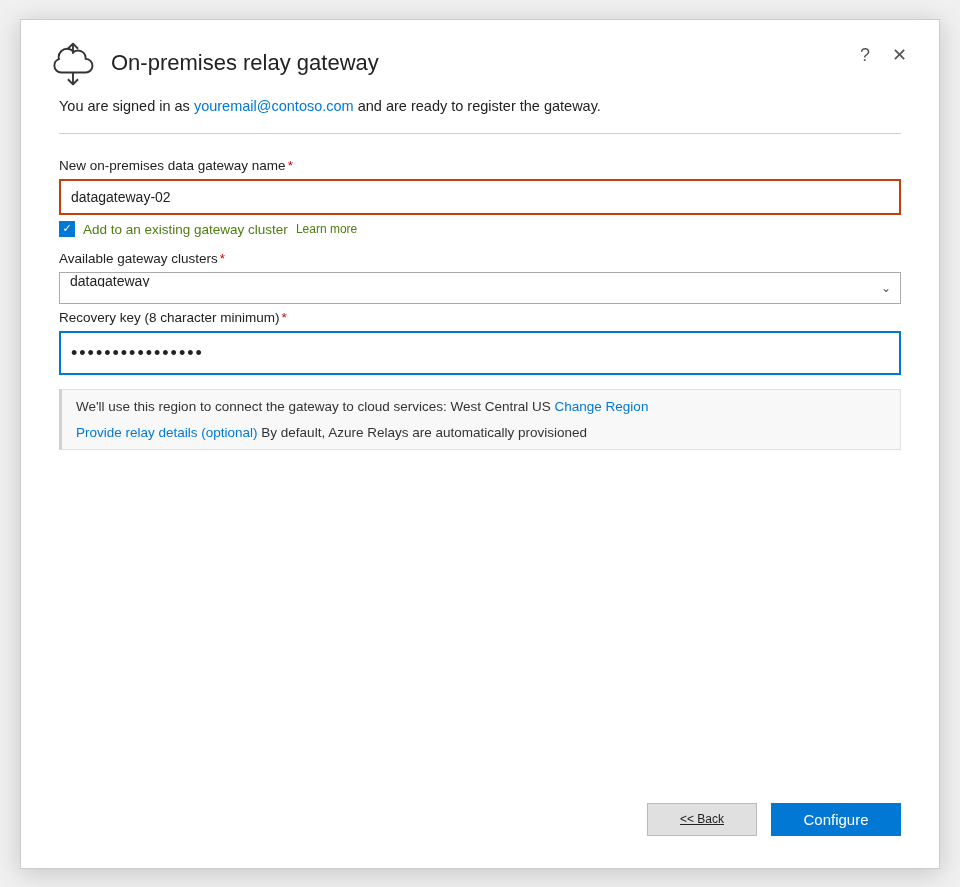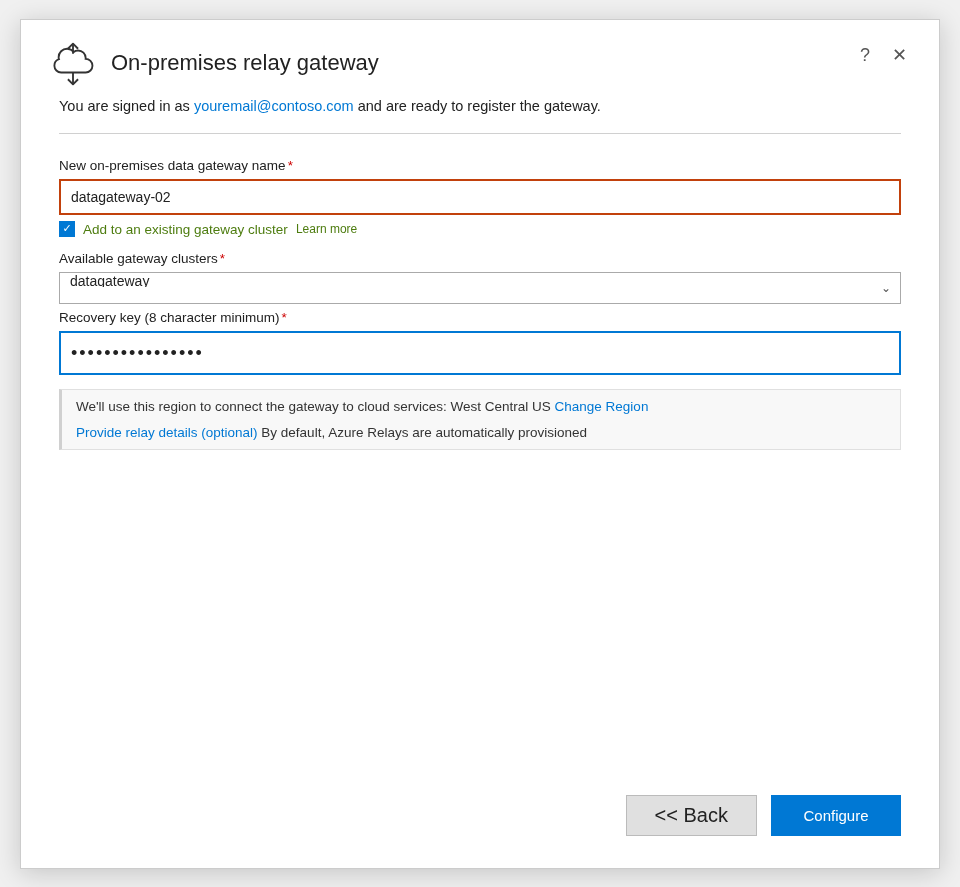--- a/index.html
+++ b/index.html
@@ -199,24 +199,25 @@
       display: flex;
       justify-content: flex-end;
       gap: 14px;
       padding: 24px 38px 32px 38px;
       margin-top: auto;
     }
     .btn-back {
       background: #e0e0e0;
       border: 1px solid #bbb;
       color: #222;
-      font-size: 20px;
+      font-size: 12px;
       padding: 8px 28px;
       cursor: pointer;
       min-width: 110px;
+      text-decoration: underline;
     }
     .btn-configure {
       background: #0078d4;
       border: none;
       color: #fff;
       font-size: 15px;
       padding: 8px 32px;
       cursor: pointer;
       min-width: 130px;
       font-weight: 500;

